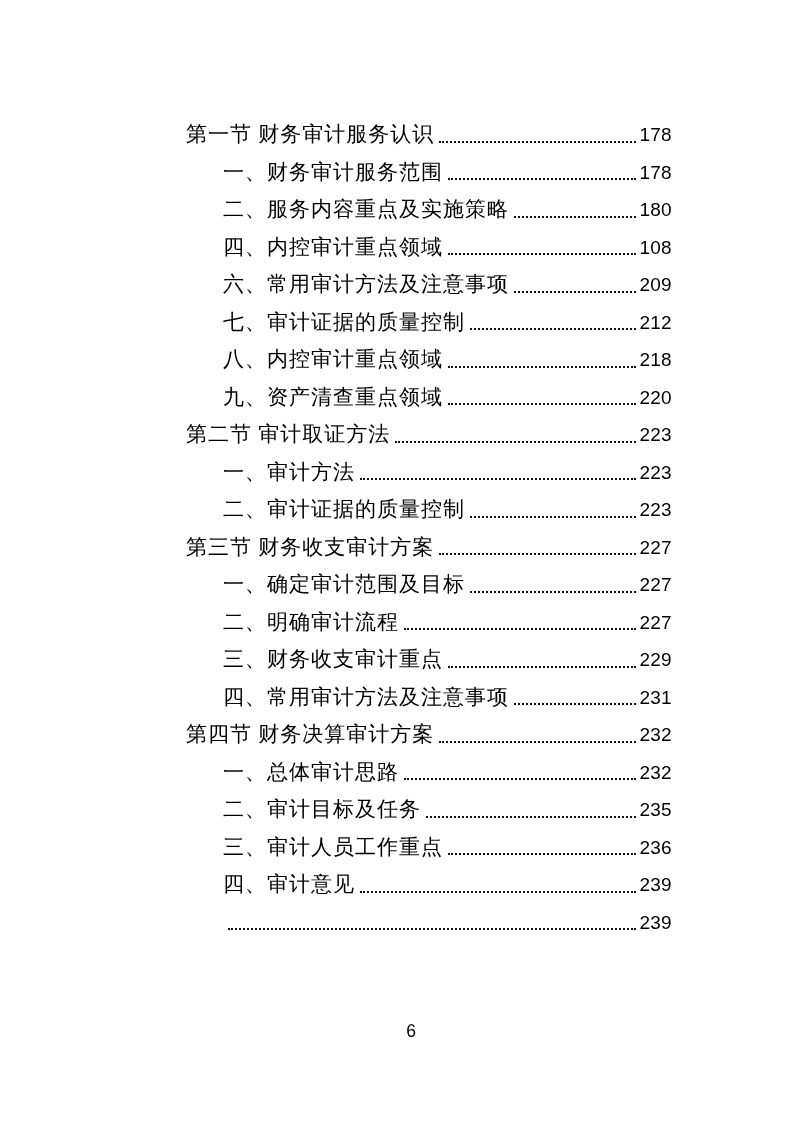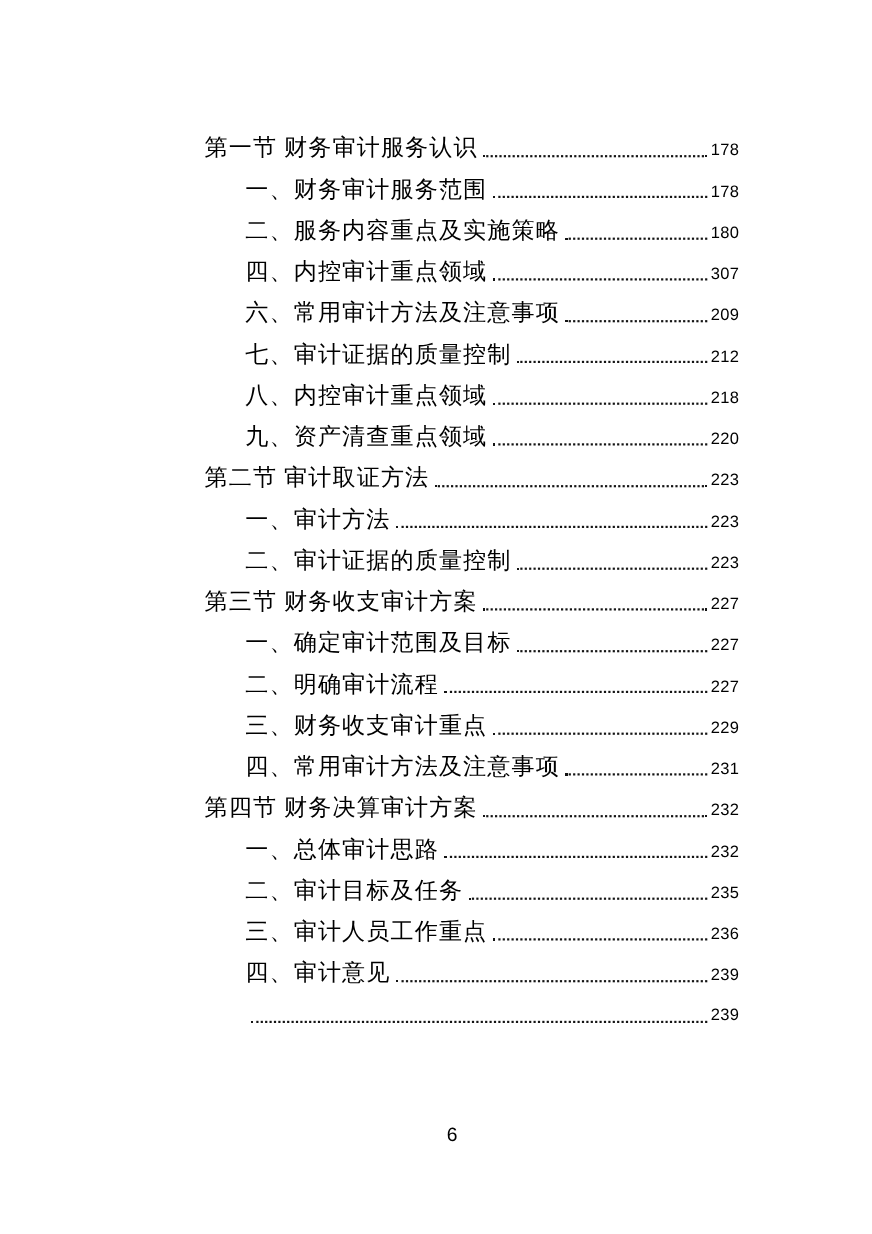--- a/index.html
+++ b/index.html
@@ -40,21 +40,21 @@
     margin: 0 3px 0 5px;
   }
   .toc-dots::after {
     content: "";
     position: absolute;
     left: 0; right: 0; bottom: 11px;
     border-bottom: 2.4px dotted #141414;
   }
   .toc-page {
     font-family: "Liberation Sans", "DejaVu Sans", sans-serif;
-    font-size: 15px;
+    font-size: 19px;
     letter-spacing: 0.3px;
   }
   .footer {
     position: absolute;
     top: 1021px; left: 150px; right: 121px;
     text-align: center;
   }
   .footer-pagenum {
     font-family: "Liberation Sans", "DejaVu Sans", sans-serif;
     font-size: 17.5px;
@@ -77,21 +77,21 @@
     <span class="toc-page">178</span>
   </div>
       <div class="toc-row level-2">
     <span class="toc-label">二、服务内容重点及实施策略</span>
     <span class="toc-dots"></span>
     <span class="toc-page">180</span>
   </div>
       <div class="toc-row level-2">
     <span class="toc-label">四、内控审计重点领域</span>
     <span class="toc-dots"></span>
-    <span class="toc-page">307</span>
+    <span class="toc-page">108</span>
   </div>
       <div class="toc-row level-2">
     <span class="toc-label">六、常用审计方法及注意事项</span>
     <span class="toc-dots"></span>
     <span class="toc-page">209</span>
   </div>
       <div class="toc-row level-2">
     <span class="toc-label">七、审计证据的质量控制</span>
     <span class="toc-dots"></span>
     <span class="toc-page">212</span>

